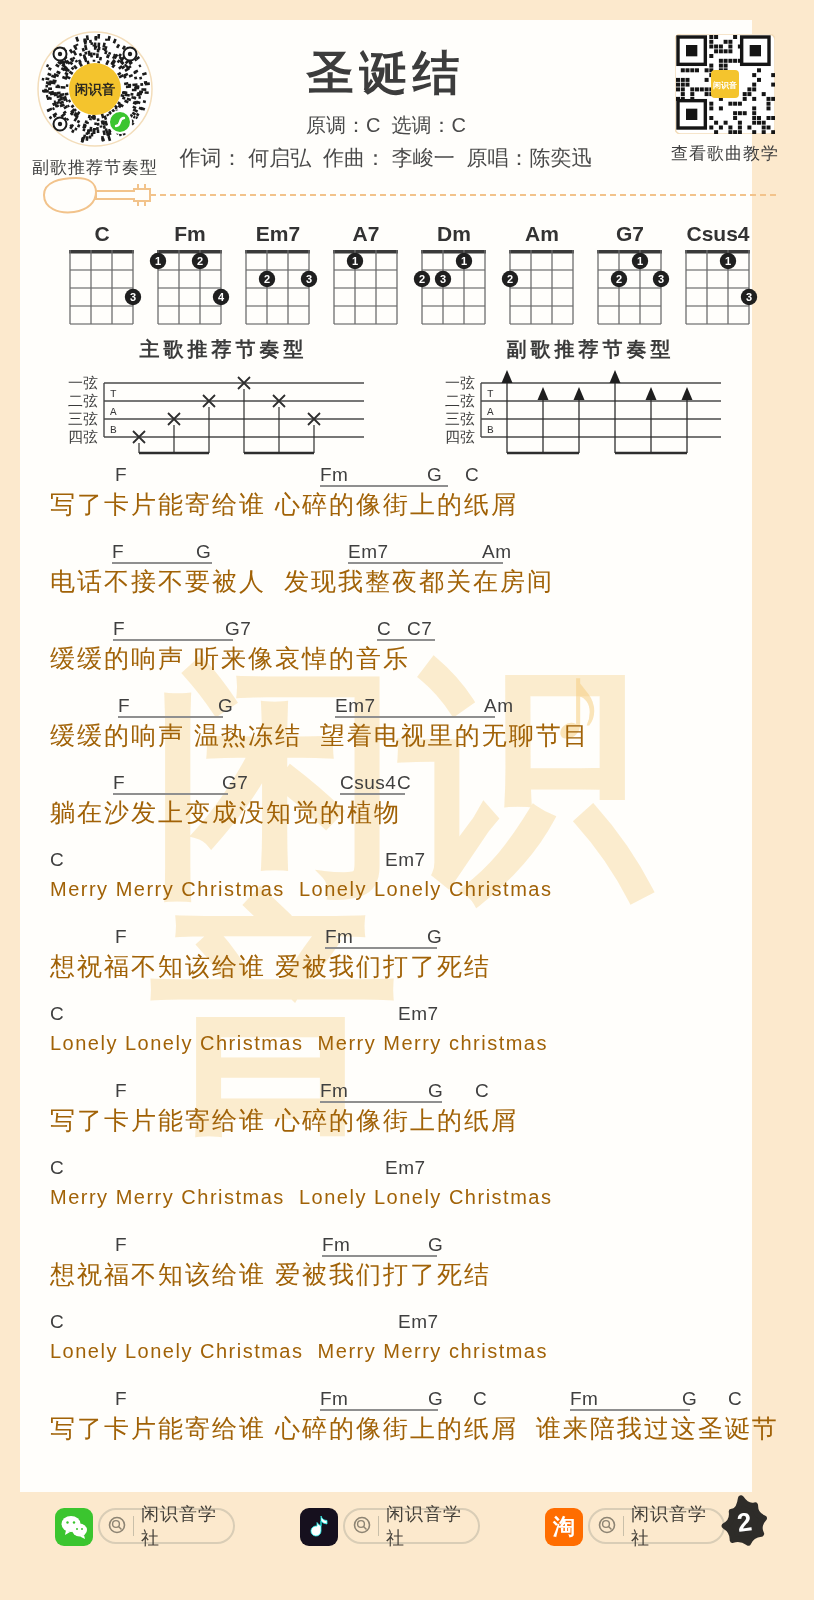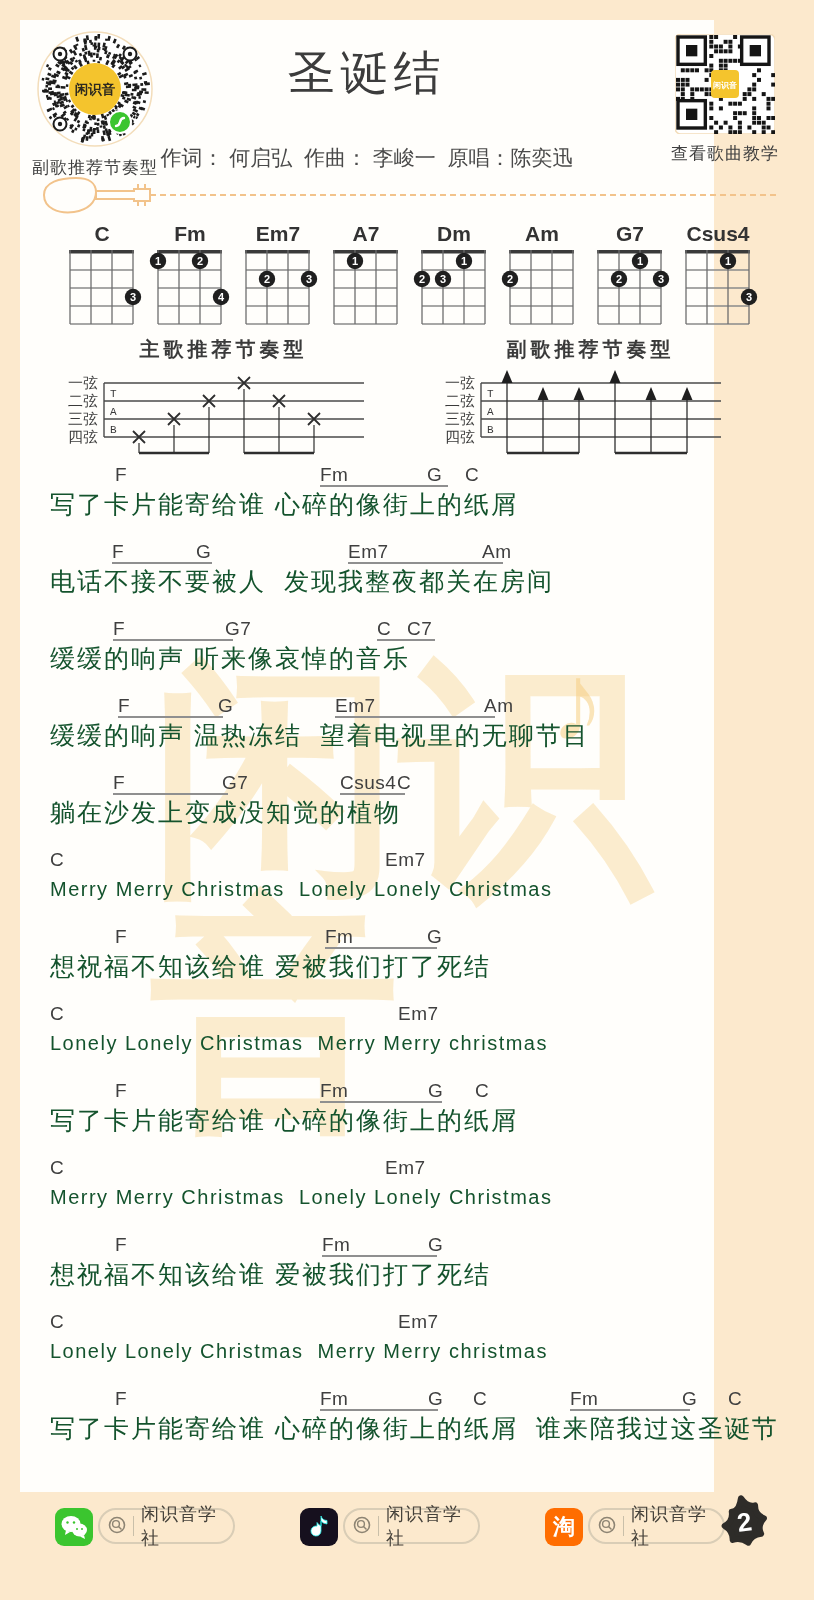--- a/index.html
+++ b/index.html
@@ -3,27 +3,27 @@
 <meta charset="utf-8">
 <style>
   html,body{margin:0;padding:0;}
   body{
     width:814px;height:1600px;position:relative;overflow:hidden;
     background:#fce9cd;
     font-family:"Liberation Sans","DejaVu Sans",sans-serif;
     color:#3b3b3b;
   }
   .card{
-    position:absolute;left:20px;top:20px;width:662px;height:1472px;
-    background:#fffefb;border-radius:0;padding-left:32px;
+    position:absolute;left:20px;top:20px;width:732px;height:1472px;
+    background:#fffefb;border-radius:0;
   }
   
   .hdr-title{
     position:absolute;top:22px;left:0;width:100%;text-align:center;
-    font-size:47px;font-weight:normal;letter-spacing:6px;color:#3c3c3c;
+    font-size:47px;font-weight:bold;letter-spacing:6px;color:#3c3c3c;
   }
   .hdr-key{
     position:absolute;top:92px;left:0;width:100%;text-align:center;
     font-size:20px;color:#4a4a4a;white-space:pre;
   }
   .hdr-credits{
     position:absolute;top:124px;left:0;width:100%;text-align:center;
     font-size:21px;color:#4a4a4a;white-space:pre;
   }
   .qr-left-wrap{position:absolute;left:10px;top:10px;width:130px;text-align:center;}
@@ -55,21 +55,21 @@
   .watermark .note{position:absolute;left:400px;top:-10px;font-size:110px;color:rgba(246,206,130,0.55);}
   
   .lyrics{position:absolute;left:30px;top:441px;width:724px;z-index:1;}
   .line{position:relative;height:77px;}
   .chordline{position:relative;height:27px;}
   .chordline .ch{
     position:absolute;bottom:2px;font-size:19px;color:#3f3f3f;
     letter-spacing:0.5px;white-space:pre;z-index:1;
   }
   .chordline .ul{position:absolute;bottom:1px;height:2px;background:#8f8f8f;}
-  .lyric{font-size:25px;letter-spacing:2px;color:#14532d;white-space:pre;line-height:32px;}
+  .lyric{font-size:25px;letter-spacing:2px;color:#a16207;white-space:pre;line-height:32px;}
   .line.latin .lyric{font-size:20px;letter-spacing:1.5px;}
   
   .footer{position:absolute;left:0;top:1492px;width:814px;height:108px;}
   .app-icon{position:absolute;width:38px;height:38px;border-radius:9px;top:16px;
     display:flex;align-items:center;justify-content:center;}
   .pill{
     position:absolute;top:16px;height:36px;width:137px;box-sizing:border-box;
     border:2px solid #d9cdb6;border-radius:19px;display:flex;align-items:center;
     padding-left:8px;background:transparent;
   }
@@ -437,20 +437,21 @@
           <circle cx="24" cy="94" r="2.2" fill="#1c1c1c"></circle>
           <circle cx="59" cy="59" r="26" fill="#f4c42d"></circle>
           <text x="59" y="64" text-anchor="middle" font-size="13.5" font-weight="bold" fill="#2e2a1f" font-family="Liberation Sans, sans-serif">闲识音</text>
           <circle cx="84" cy="92" r="11" fill="#3bc52f" stroke="#fff" stroke-width="2"></circle>
           <path d="M80,96 C86,96 82,88 88,88" fill="none" stroke="#fff" stroke-width="2.4" stroke-linecap="round"></path>
         </svg></div>
     <div class="qr-caption">副歌推荐节奏型</div>
   </div>
 
   <div class="hdr-title">圣诞结</div>
+  <div class="hdr-key">原调：C  选调：C</div>
   <div class="hdr-credits">作词： 何启弘  作曲： 李峻一  原唱：陈奕迅</div>
 
   <div class="qr-right-wrap">
     <div id="qr-right"><svg width="100" height="100" viewBox="0 0 100 100">
           <rect x="0" y="0" width="100" height="100" rx="6" fill="#fff" stroke="#f3ddba" stroke-width="1.5"></rect>
           <rect x="34.3" y="1.0" width="4.0" height="4.0" fill="#151515"></rect>
           <rect x="39.1" y="1.0" width="4.0" height="4.0" fill="#151515"></rect>
           <rect x="58.1" y="1.0" width="4.0" height="4.0" fill="#151515"></rect>
           <rect x="34.3" y="5.8" width="4.0" height="4.0" fill="#151515"></rect>
           <rect x="48.6" y="5.8" width="4.0" height="4.0" fill="#151515"></rect>

